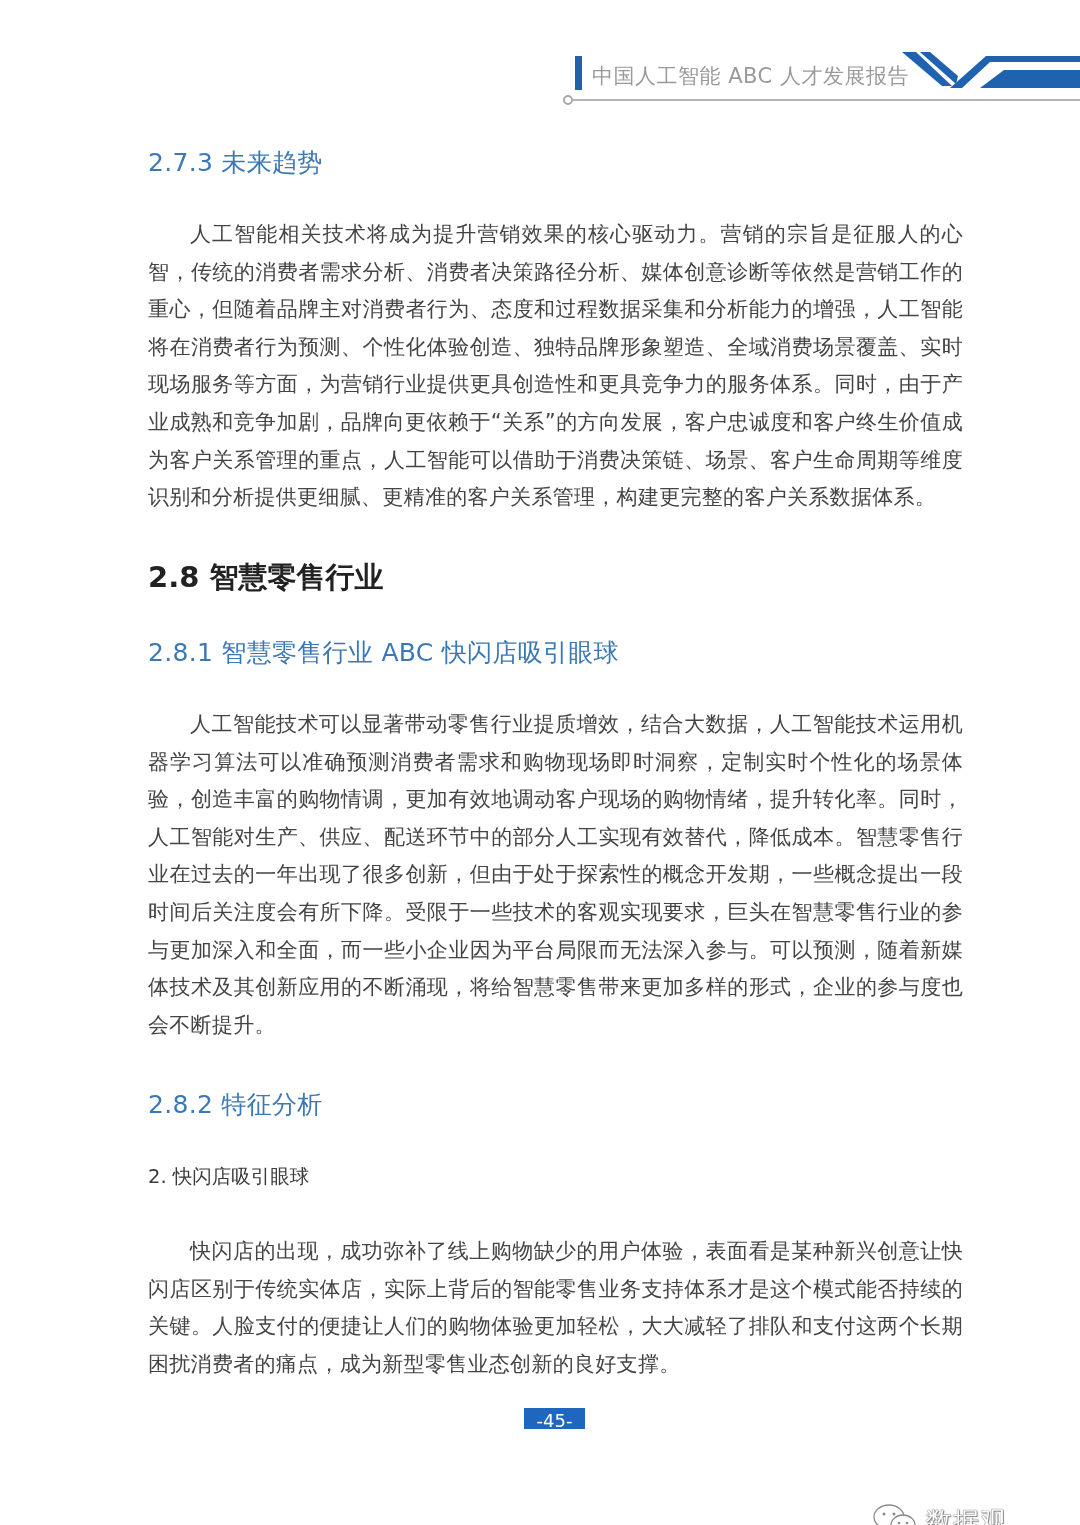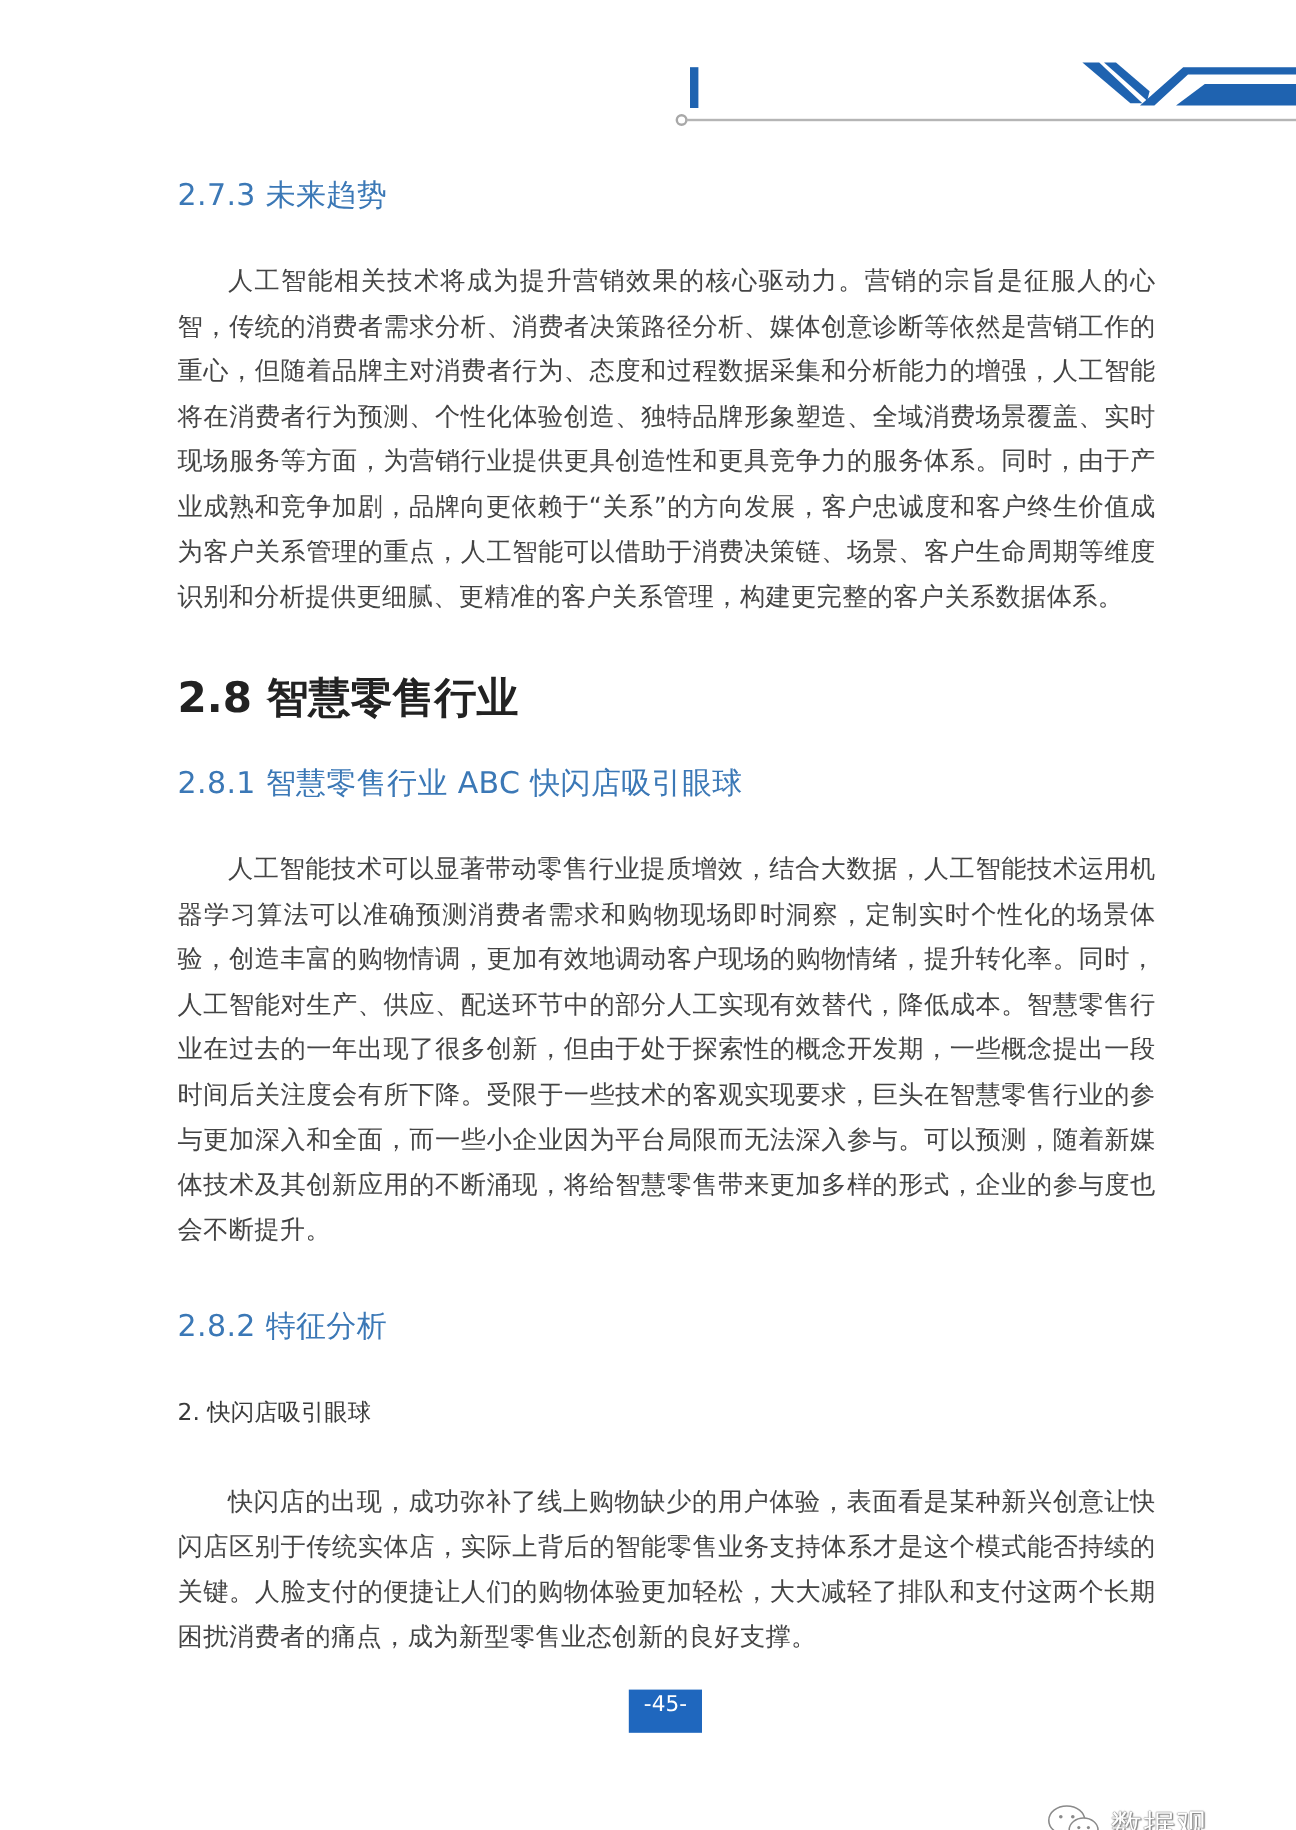--- a/index.html
+++ b/index.html
@@ -67,21 +67,21 @@
       position: absolute;
       left: 0;
       font-size: 25px;
       color: #3b78b6;
       white-space: nowrap;
       letter-spacing: 0.3px;
     }
     .h2 {
       position: absolute;
       left: 0;
-      font-size: 35px;
+      font-size: 29px;
       font-weight: bold;
       color: #222222;
       white-space: nowrap;
     }
     .para {
       position: absolute;
       left: 0;
       width: 815px;
       font-size: 21px;
       line-height: 37.6px;
@@ -95,21 +95,21 @@
       left: 0;
       font-size: 19.5px;
       color: #3a3a3a;
       white-space: nowrap;
     }
 
     
     .page-number {
       position: absolute;
       left: 524px; top: 1408px;
-      width: 61px; height: 36px;
+      width: 61px; height: 21px;
       background: #1f67be;
       color: #ffffff;
       font-size: 18px;
       line-height: 26px;
       text-align: center;
     }
     .watermark {
       position: absolute;
       left: 872px; top: 1455px;
       height: 44px;
@@ -126,20 +126,21 @@
       color: #ffffff;
       text-shadow: 0 0 1px #6a6a6a, 0 0 1px #6a6a6a, 1px 1px 1px #8a8a8a;
       letter-spacing: 1px;
     }
   </style>
 </head>
 <body>
 
 <div class="header">
   <div class="header-bar"></div>
+  <div class="header-title">中国人工智能 ABC 人才发展报告</div>
   <div class="header-dot"></div>
   <div class="header-line"></div>
   <svg class="header-deco" viewBox="0 0 180 46" preserveAspectRatio="none">
     <polygon points="2,2 16,2 52,36 42,36" fill="#1f63b0"></polygon>
     <polygon points="20,2 30,2 58,26 56,34" fill="#1f63b0"></polygon>
     <polygon points="50,38 86,6 180,6 180,12 90,12 62,38" fill="#1f63b0"></polygon>
     <polygon points="80,38 104,20 180,20 180,38" fill="#1f63b0"></polygon>
   </svg>
 </div>
 

